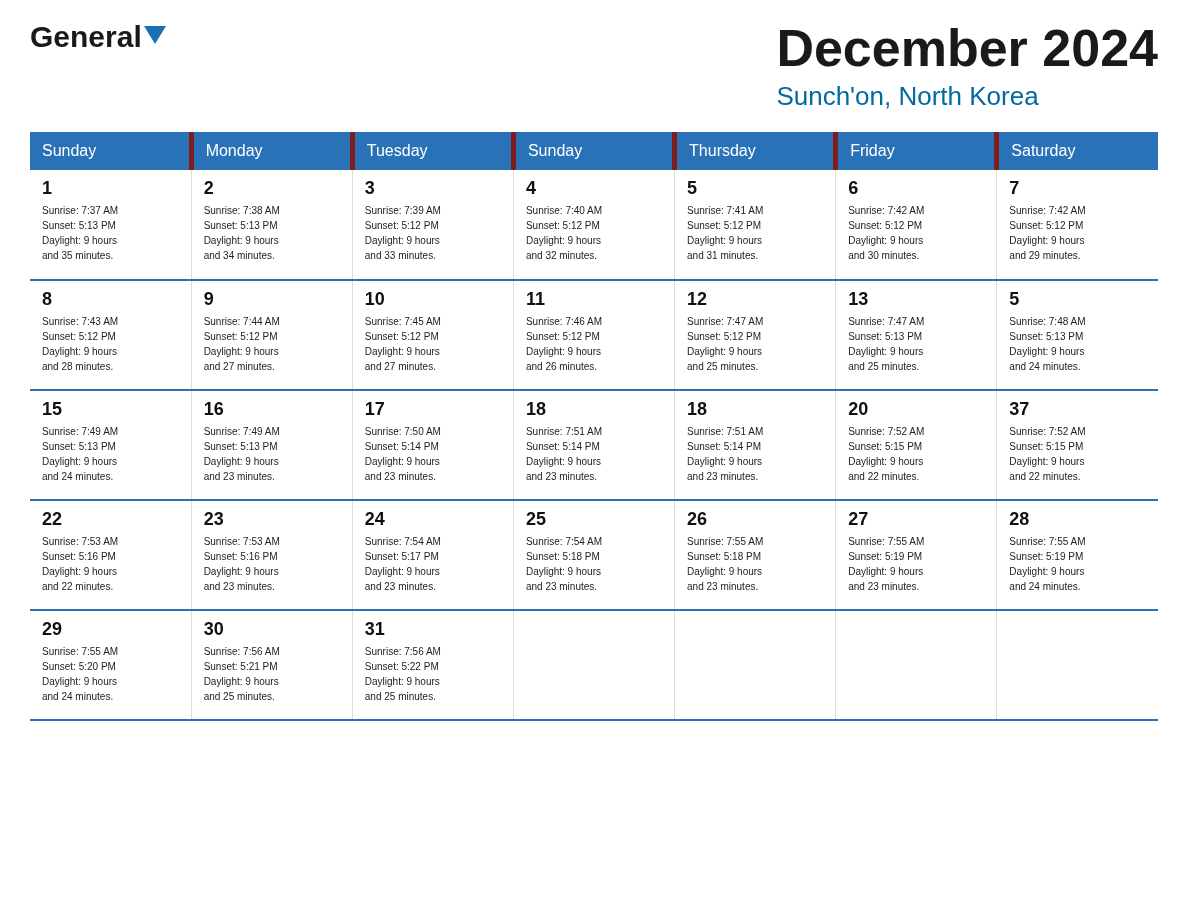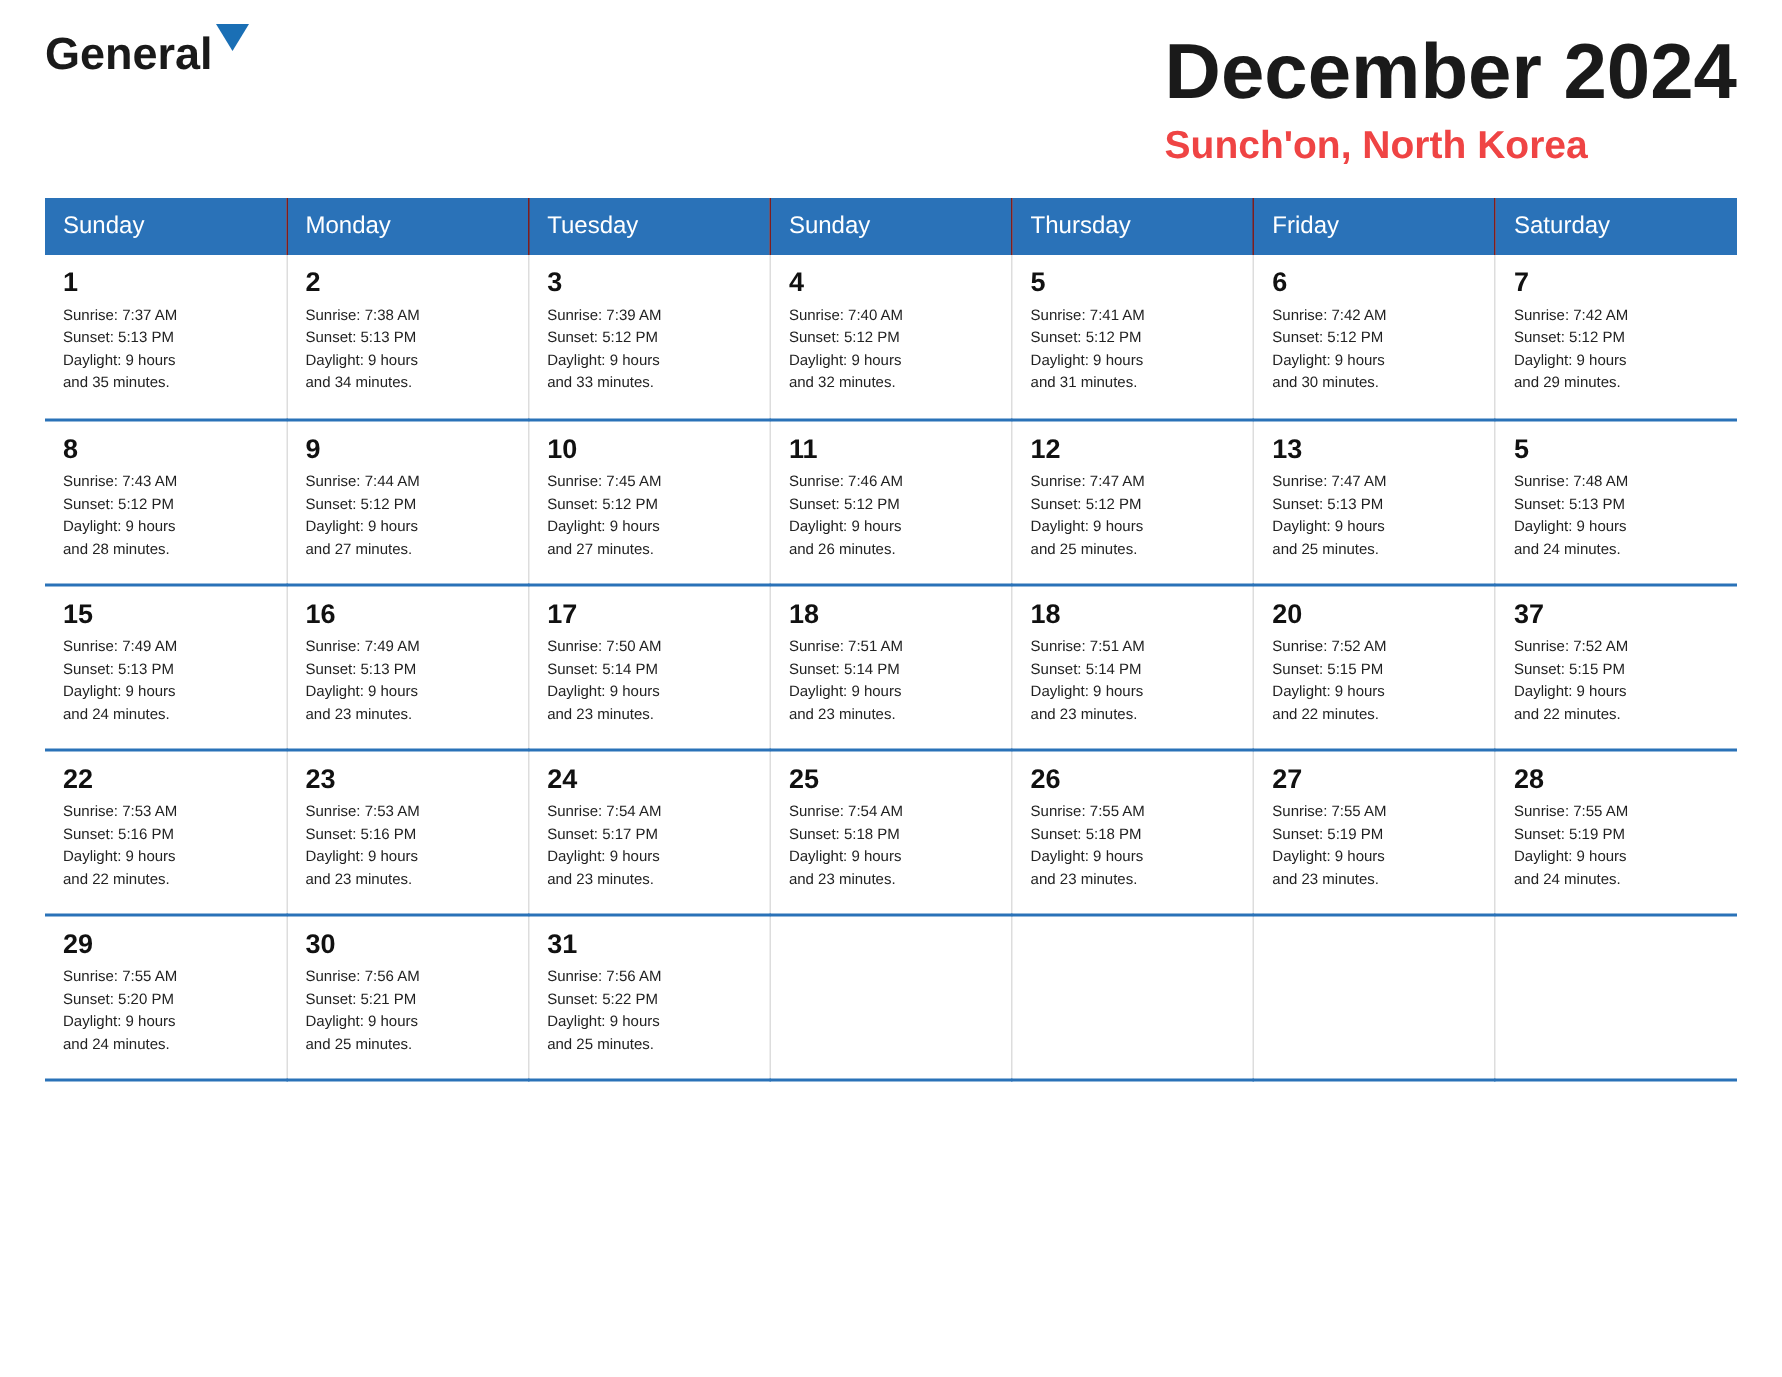--- a/index.html
+++ b/index.html
@@ -19,38 +19,38 @@
     .title-block {
     }
     .title-block h1 {
       font-size: 52px;
       font-weight: bold;
       color: #1a1a1a;
       line-height: 1.1;
     }
     .title-block h2 {
       font-size: 26px;
-      font-weight: bold;
-      color: #ef4444;
+      font-weight: normal;
+      color: #0369a1;
       margin-top: 4px;
     }
     table {
       width: 100%;
       border-collapse: collapse;
     }
     thead tr {
       background: #2a72b8;
     }
     thead th {
       color: #fff;
       font-size: 16px;
       font-weight: normal;
       text-align: left;
       padding: 10px 12px;
-      border-right: 1px solid #7f1d1d;
+      border-right: 5px solid #7f1d1d;
     }
     thead th:last-child {
       border-right: none;
     }
     tbody tr {
       border-bottom: 2px solid #2a72b8;
     }
     tbody td {
       vertical-align: top;
       padding: 8px 12px;
@@ -88,21 +88,21 @@
       font-size: 30px;
       font-weight: bold;
       color: #1a6fb5;
     }
     .logo-container {
       display: flex;
       flex-direction: column;
     }
     .logo-row1 {
       display: flex;
-      align-items: flex-start;
+      align-items: center;
     }
   </style>
 </head>
 <body>
 
 <div class="header">
   <div class="logo-container">
     <div class="logo-row1">
       <span class="logo-text-general">General</span>
       <svg class="logo-arrow-svg" width="22" height="18" viewBox="0 0 22 18">

